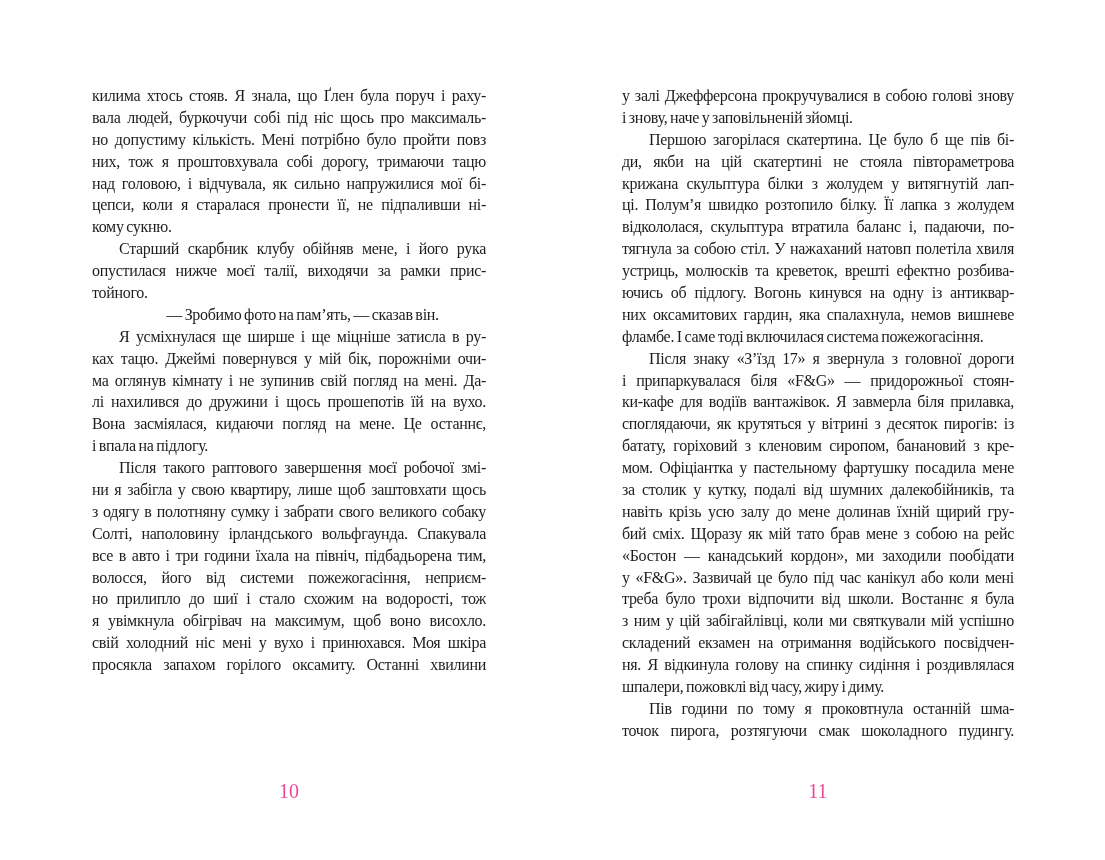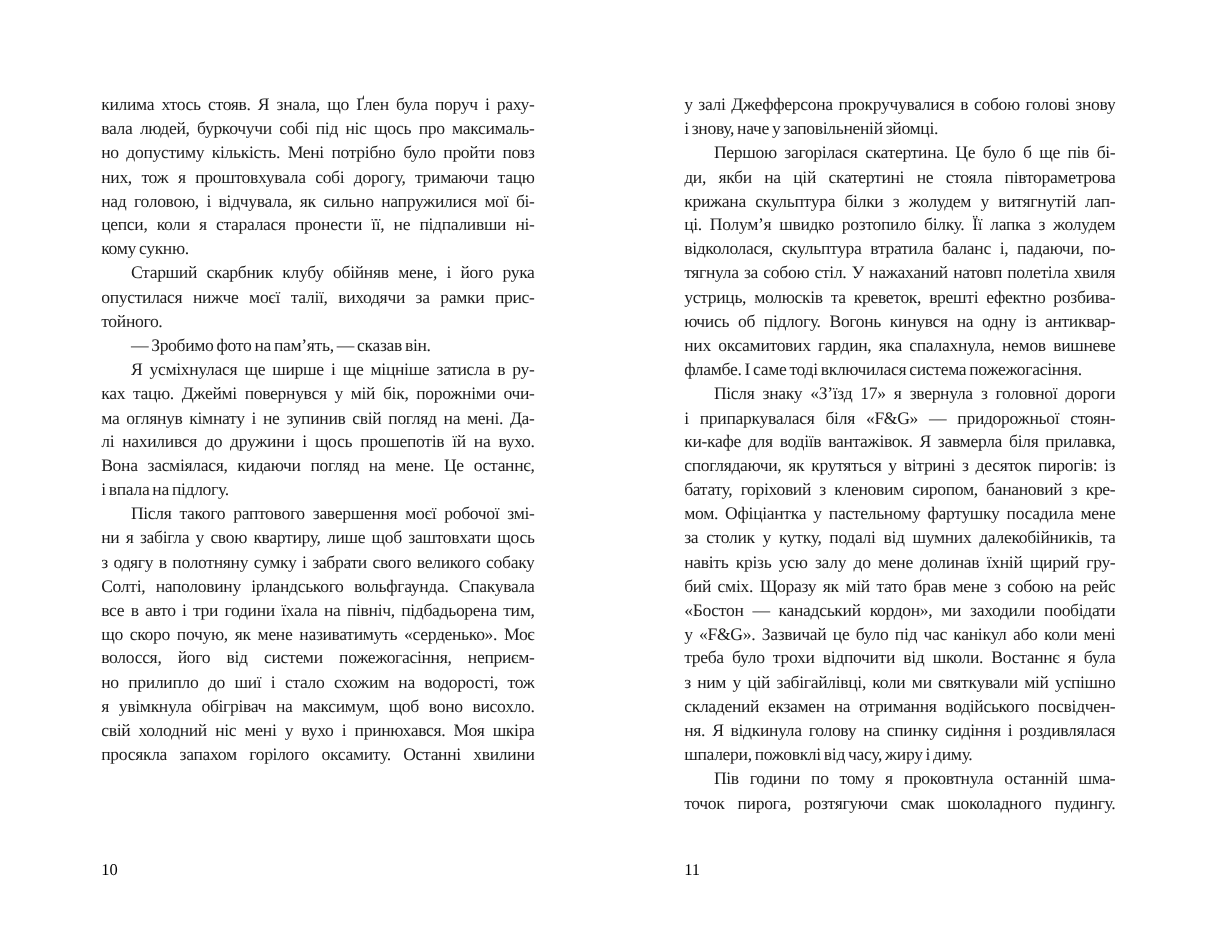--- a/index.html
+++ b/index.html
@@ -24,26 +24,27 @@
     overflow: hidden;
     color: #1d1d1d;
     letter-spacing: -0.3px;
     word-spacing: -1px;
     text-align: left;
   }
   .line.fill {
     text-align: justify;
     text-align-last: justify;
   }
-  .line.indent { padding-left: 27px; }
+  .line.indent { padding-left: 27px; text-align: center; }
   .page-num {
     position: absolute;
     top: 780px; height: 22px; line-height: 22px;
-    font-size: 15px;
-    color: #000000;
+    font-size: 20px;
+    color: #ec4899;
+    text-align: center;
   }
   .page-num.left  { left: 92px;  width: 394px; }
   .page-num.right { left: 622px; width: 392px; }
 </style>
 </head>
 <body>
 
 <div class="spread">
   <div class="text-col left">
       <div class="line fill">килима хтось стояв. Я знала, що Ґлен була поруч і раху-</div>
@@ -61,21 +62,20 @@
       <div class="line fill">ках тацю. Джеймі повернувся у мій бік, порожніми очи-</div>
       <div class="line fill">ма оглянув кімнату і не зупинив свій погляд на мені. Да-</div>
       <div class="line fill">лі нахилився до дружини і щось прошепотів їй на вухо.</div>
       <div class="line fill">Вона засміялася, кидаючи погляд на мене. Це останнє,</div>
       <div class="line">і впала на підлогу.</div>
       <div class="line indent fill">Після такого раптового завершення моєї робочої змі-</div>
       <div class="line fill">ни я забігла у свою квартиру, лише щоб заштовхати щось</div>
       <div class="line fill">з одягу в полотняну сумку і забрати свого великого собаку</div>
       <div class="line fill">Солті, наполовину ірландського вольфгаунда. Спакувала</div>
       <div class="line fill">все в авто і три години їхала на північ, підбадьорена тим,</div>
-      <div class="line fill">що скоро почую, як мене називатимуть «серденько». Моє</div>
       <div class="line fill">волосся, його від системи пожежогасіння, неприєм-</div>
       <div class="line fill">но прилипло до шиї і стало схожим на водорості, тож</div>
       <div class="line fill">я увімкнула обігрівач на максимум, щоб воно висохло.</div>
       <div class="line fill">свій холодний ніс мені у вухо і принюхався. Моя шкіра</div>
       <div class="line fill">просякла запахом горілого оксамиту. Останні хвилини</div>
     </div>
   <div class="text-col right">
       <div class="line fill">у залі Джефферсона прокручувалися в собою голові знову</div>
       <div class="line">і знову, наче у заповільненій зйомці.</div>
       <div class="line indent fill">Першою загорілася скатертина. Це було б ще пів бі-</div>

